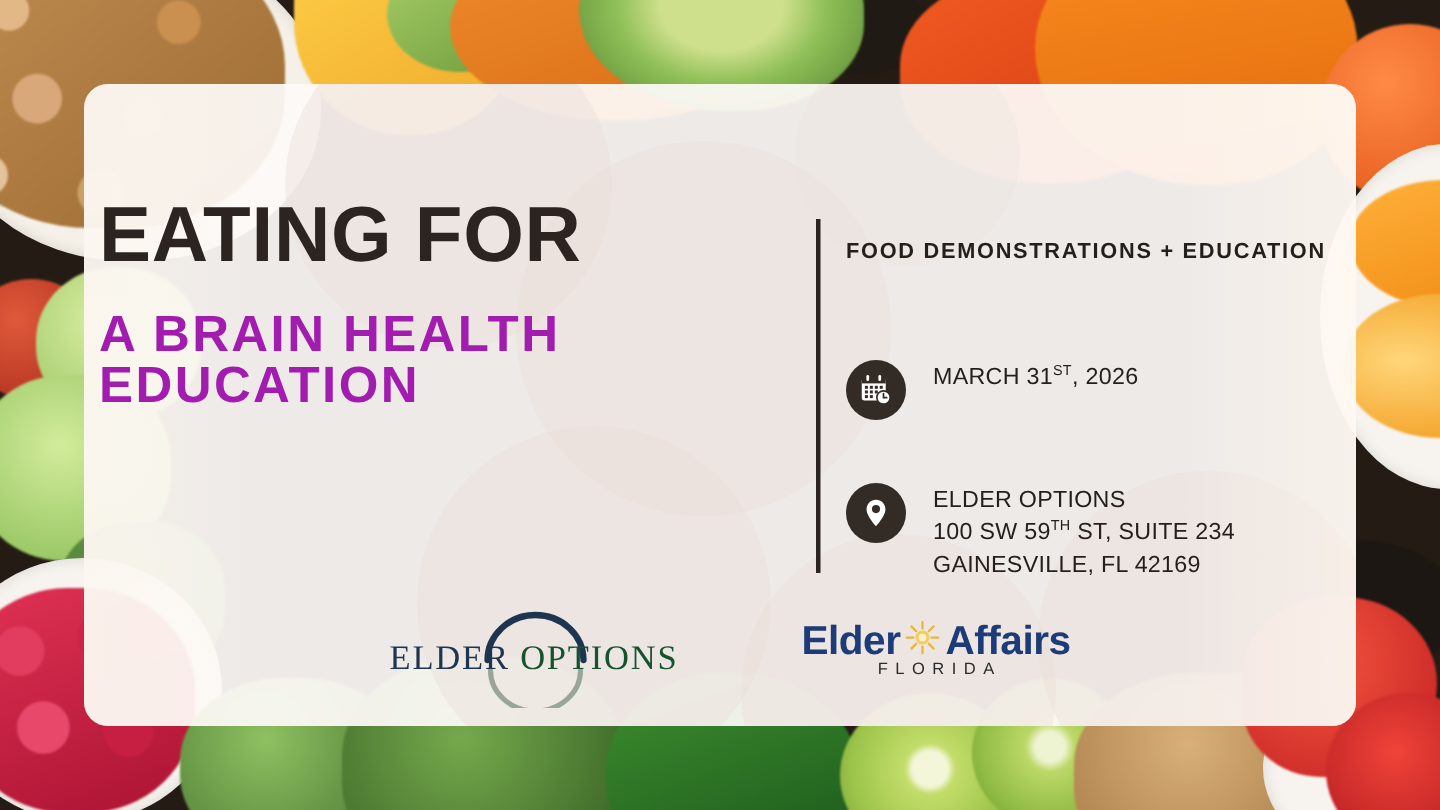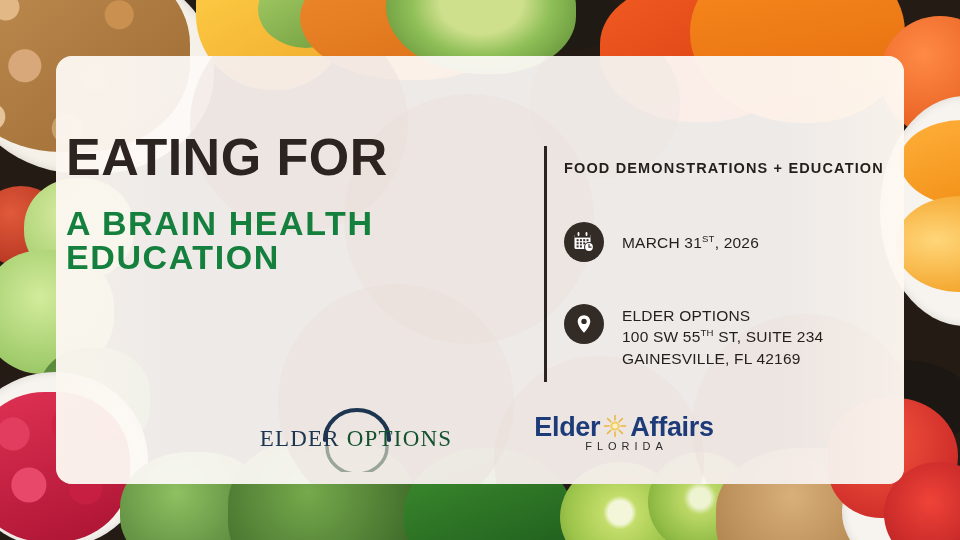--- a/index.html
+++ b/index.html
@@ -114,35 +114,35 @@
             background:linear-gradient(90deg,rgba(250,243,232,.5),rgba(255,255,255,0)); }
   .tint-r { position:absolute; right:0; top:0; width:120px; height:100%;
             background:linear-gradient(270deg,rgba(255,247,236,.55),rgba(255,255,255,0)); }
 
   #card-inner { position:relative; width:100%; height:100%; }
 
   
   #left-col { position:absolute; left:10px; top:76px; width:460px; }
   #headline { color:#2b2420; font-weight:700; letter-spacing:.5px; line-height:.97; }
   #headline .hl-line { display:block; font-size:52px; white-space:nowrap; }
-  #subhead { margin-top:24px; color:#15803d; font-weight:700; line-height:1.0;
+  #subhead { margin-top:24px; color:#a21caf; font-weight:700; line-height:1.0;
              letter-spacing:1.6px; }
   #subhead .sh-line { display:block; font-size:34px; white-space:nowrap; }
 
   
   #divider { position:absolute; left:488px; top:90px; width:3px; height:236px;
              background:#2b2420; }
 
   
   #right-col { position:absolute; left:508px; top:104px; width:330px; }
   #eyebrow { font-size:14.5px; font-weight:700; letter-spacing:1.15px;
              color:#241f1b; white-space:nowrap; }
 
   .info-row { display:flex; align-items:flex-start; gap:18px; }
-  #row-date { margin-top:46px;align-items:center; }
+  #row-date { margin-top:64px; }
   #row-place { margin-top:42px; }
   .icon-badge { flex:0 0 auto; width:40px; height:40px; border-radius:50%;
                 background:#332b25; display:flex; align-items:center;
                 justify-content:center; }
   .info-text { font-size:15.5px; line-height:1.38; color:#241f1b;
                letter-spacing:.2px; padding-top:1px; }
   .info-text .ln { display:block; white-space:nowrap; }
   .info-text sup { font-size:.62em; vertical-align:super; letter-spacing:.2px; }
 
   
@@ -255,21 +255,21 @@
 
       <div class="info-row" id="row-place">
         <span class="icon-badge">
           <svg width="24" height="24" viewBox="0 0 24 24" aria-hidden="true">
             <path d="M12 3.2c-3.5 0-6.3 2.8-6.3 6.3 0 4.7 6.3 11.3 6.3 11.3s6.3-6.6 6.3-11.3c0-3.5-2.8-6.3-6.3-6.3z" fill="#fff"></path>
             <circle cx="12" cy="9.4" r="2.7" fill="#332b25"></circle>
           </svg>
         </span>
         <span class="info-text">
           <span class="ln">ELDER OPTIONS</span>
-          <span class="ln"><span>100 SW 55</span><sup>TH</sup><span> ST, SUITE 234</span></span>
+          <span class="ln"><span>100 SW 59</span><sup>TH</sup><span> ST, SUITE 234</span></span>
           <span class="ln">GAINESVILLE, FL 42169</span>
         </span>
       </div>
     </div>
 
     <div id="logo-elder-options">
       <span id="eo-arc">
         <svg width="86" height="72" viewBox="0 0 86 72" aria-hidden="true">
           <path d="M11 40 A32 30 0 0 1 75 40" stroke="#1d3550" stroke-width="4.2" fill="none" stroke-linecap="round"></path>
           <path d="M13 47 A30 27 0 0 0 73 47" stroke="#9aa59a" stroke-width="3.4" fill="none" stroke-linecap="round"></path>

